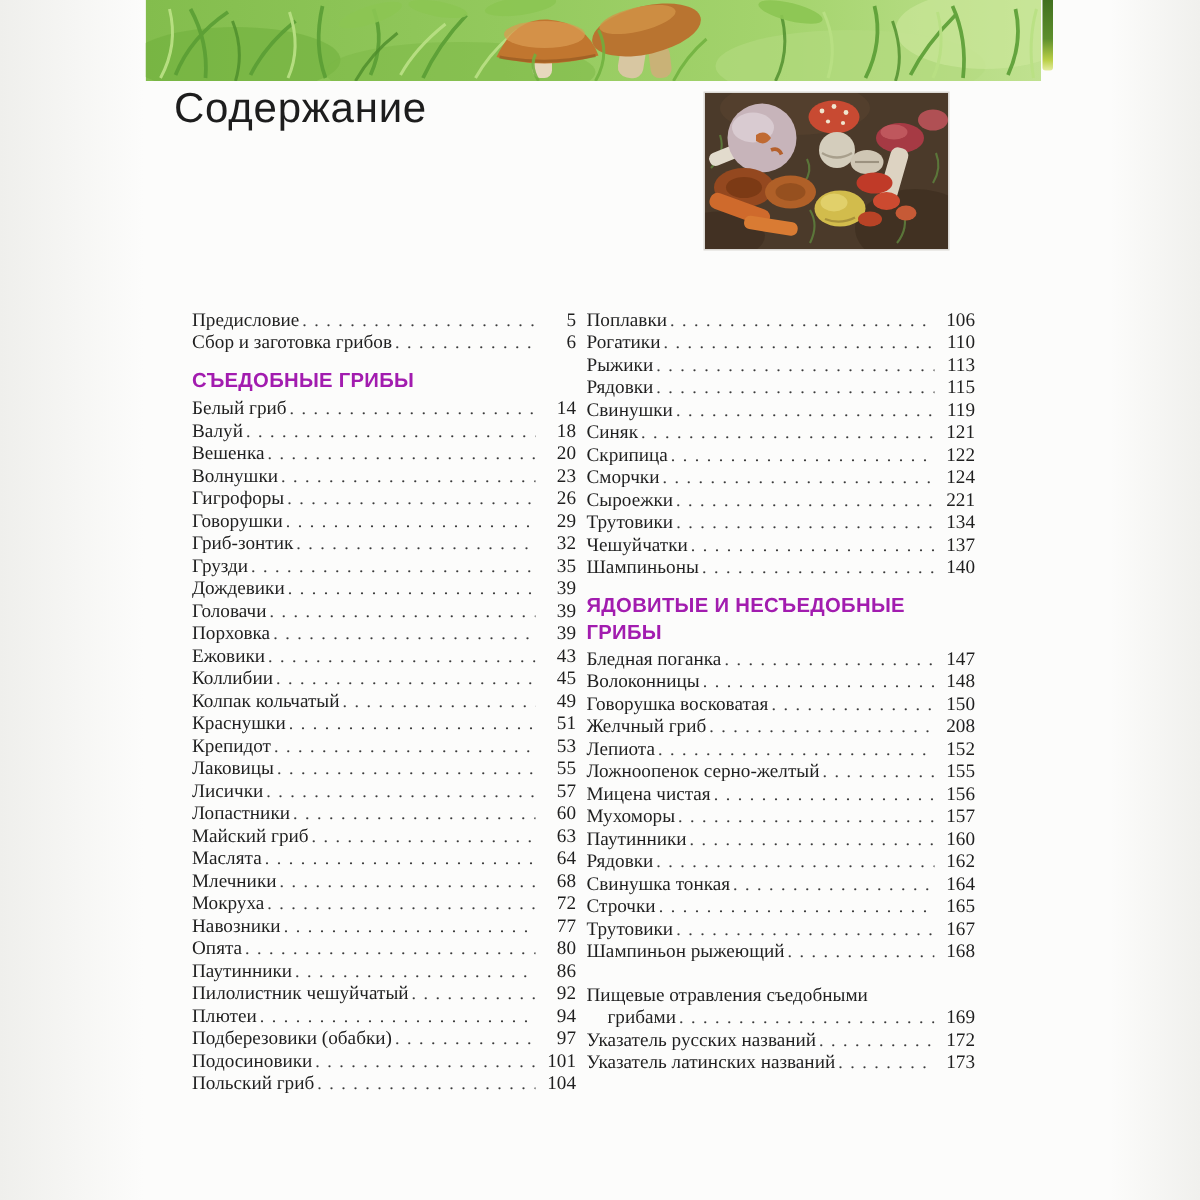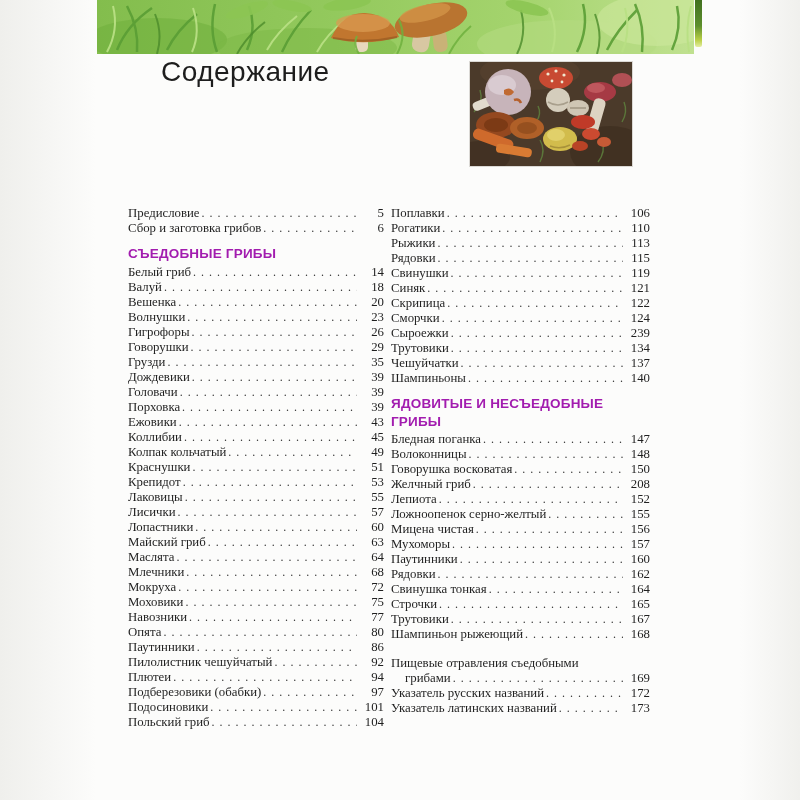--- a/index.html
+++ b/index.html
@@ -21,21 +21,21 @@
   }
   .banner svg{display:block;width:100%;height:100%;}
   .book-edge-strip{
     position:absolute;left:695px;top:0;width:7px;height:47px;
     background:linear-gradient(180deg,#41701f 0%, #5d8f2c 55%, #b9cf46 85%, #e4eda0 100%);
     border-radius:0 0 2px 2px;
   }
   .title{
     position:absolute;left:116px;top:56px;
     font-family:"Liberation Sans", sans-serif;
-    font-size:28px;font-weight:400;color:#1d1d1d;letter-spacing:0.5px;margin-left:45px;
+    font-size:28px;font-weight:400;color:#1d1d1d;letter-spacing:0.5px;
   }
   .photo{
     position:absolute;left:470px;top:62px;width:162px;height:104px;
     overflow:hidden;box-shadow:0 0 0 1px rgba(120,110,100,0.25);
   }
   .photo svg{display:block;width:100%;height:100%;}
 
   .toc-col{
     position:absolute;top:206px;
     font-size:12.8px;line-height:15px;color:#1f1f1f;
@@ -254,20 +254,25 @@
           <span class="toc-dots"></span>
           <span class="toc-page">26</span>
         </div>
 
         <div class="toc-row">
           <span class="toc-label">Говорушки</span>
           <span class="toc-dots"></span>
           <span class="toc-page">29</span>
         </div>
 
+        <div class="toc-row">
+          <span class="toc-label">Гриб-зонтик</span>
+          <span class="toc-dots"></span>
+          <span class="toc-page">32</span>
+        </div>
 
         <div class="toc-row">
           <span class="toc-label">Грузди</span>
           <span class="toc-dots"></span>
           <span class="toc-page">35</span>
         </div>
 
         <div class="toc-row">
           <span class="toc-label">Дождевики</span>
           <span class="toc-dots"></span>
@@ -351,25 +356,20 @@
           <span class="toc-dots"></span>
           <span class="toc-page">68</span>
         </div>
 
         <div class="toc-row">
           <span class="toc-label">Мокруха</span>
           <span class="toc-dots"></span>
           <span class="toc-page">72</span>
         </div>
 
-        <div class="toc-row">
-          <span class="toc-label">Моховики</span>
-          <span class="toc-dots"></span>
-          <span class="toc-page">75</span>
-        </div>
 
         <div class="toc-row">
           <span class="toc-label">Навозники</span>
           <span class="toc-dots"></span>
           <span class="toc-page">77</span>
         </div>
 
         <div class="toc-row">
           <span class="toc-label">Опята</span>
           <span class="toc-dots"></span>
@@ -461,21 +461,21 @@
 
         <div class="toc-row">
           <span class="toc-label">Сморчки</span>
           <span class="toc-dots"></span>
           <span class="toc-page">124</span>
         </div>
 
         <div class="toc-row">
           <span class="toc-label">Сыроежки</span>
           <span class="toc-dots"></span>
-          <span class="toc-page">239</span>
+          <span class="toc-page">221</span>
         </div>
 
         <div class="toc-row">
           <span class="toc-label">Трутовики</span>
           <span class="toc-dots"></span>
           <span class="toc-page">134</span>
         </div>
 
         <div class="toc-row">
           <span class="toc-label">Чешуйчатки</span>

